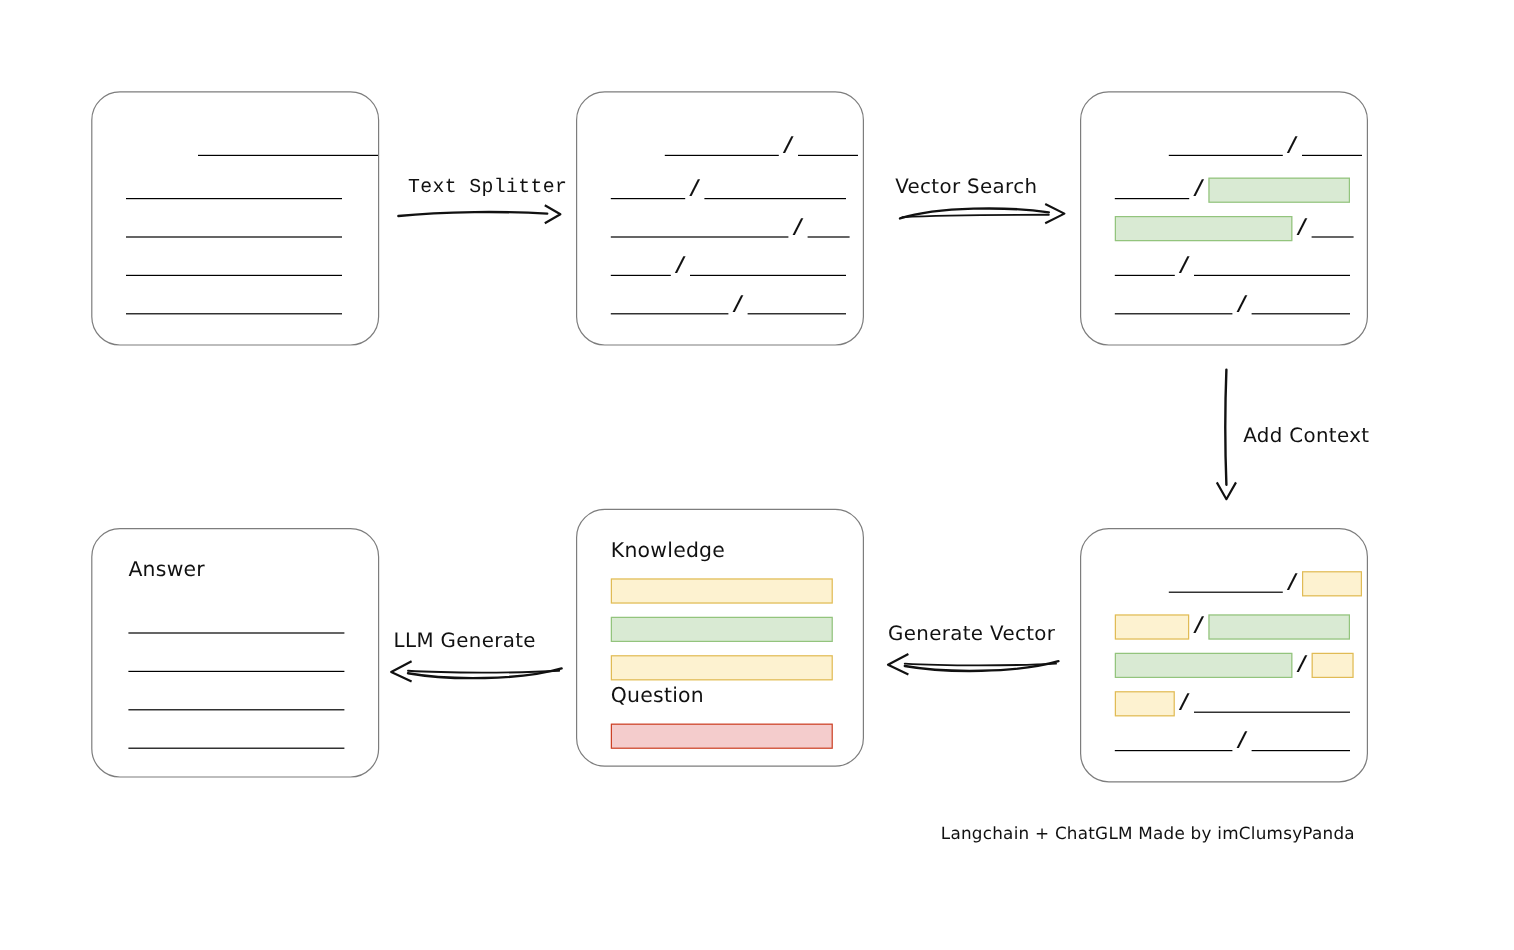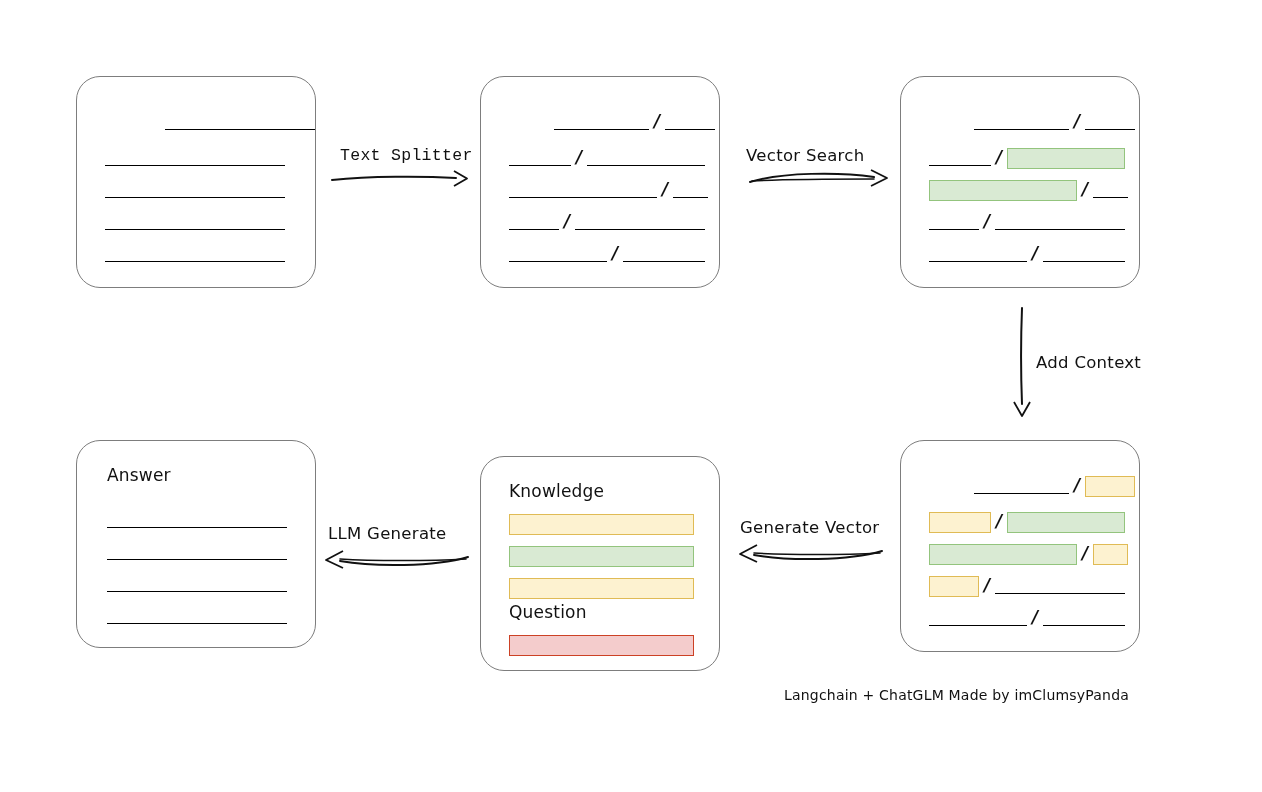--- a/index.html
+++ b/index.html
@@ -242,21 +242,21 @@
     </div>
   </div>
 
   <div class="arrow-label" style="left:740px; top:518px;">Generate Vector</div>
   <svg class="arrow-svg" style="left:736px; top:542px;" width="148" height="24" viewBox="0 0 148 24">
     <path d="M146,9 C112,19 52,19 18,13" stroke="#111" stroke-width="2" fill="none" stroke-linecap="round"></path>
     <path d="M144,11 C108,13 50,13 18,11" stroke="#111" stroke-width="1.6" fill="none" stroke-linecap="round"></path>
     <path d="M21,3 L4,12 L21,20" stroke="#111" stroke-width="1.8" fill="none" stroke-linejoin="round"></path>
   </svg>
 
-  <div class="doc-box" style="left:480px; top:456px; width:240px; height:215px;">
+  <div class="doc-box" style="left:480px; top:424px; width:240px; height:215px;">
     <div class="box-heading" style="left:28px; top:24px;">Knowledge</div>
     <div class="row" style="top:56px; padding-left:28px;">
       <span class="seg yellow" style="width:185px;"></span>
     </div>
     <div class="row" style="top:88px; padding-left:28px;">
       <span class="seg green" style="width:185px;"></span>
     </div>
     <div class="row" style="top:120px; padding-left:28px;">
       <span class="seg yellow" style="width:185px;"></span>
     </div>

